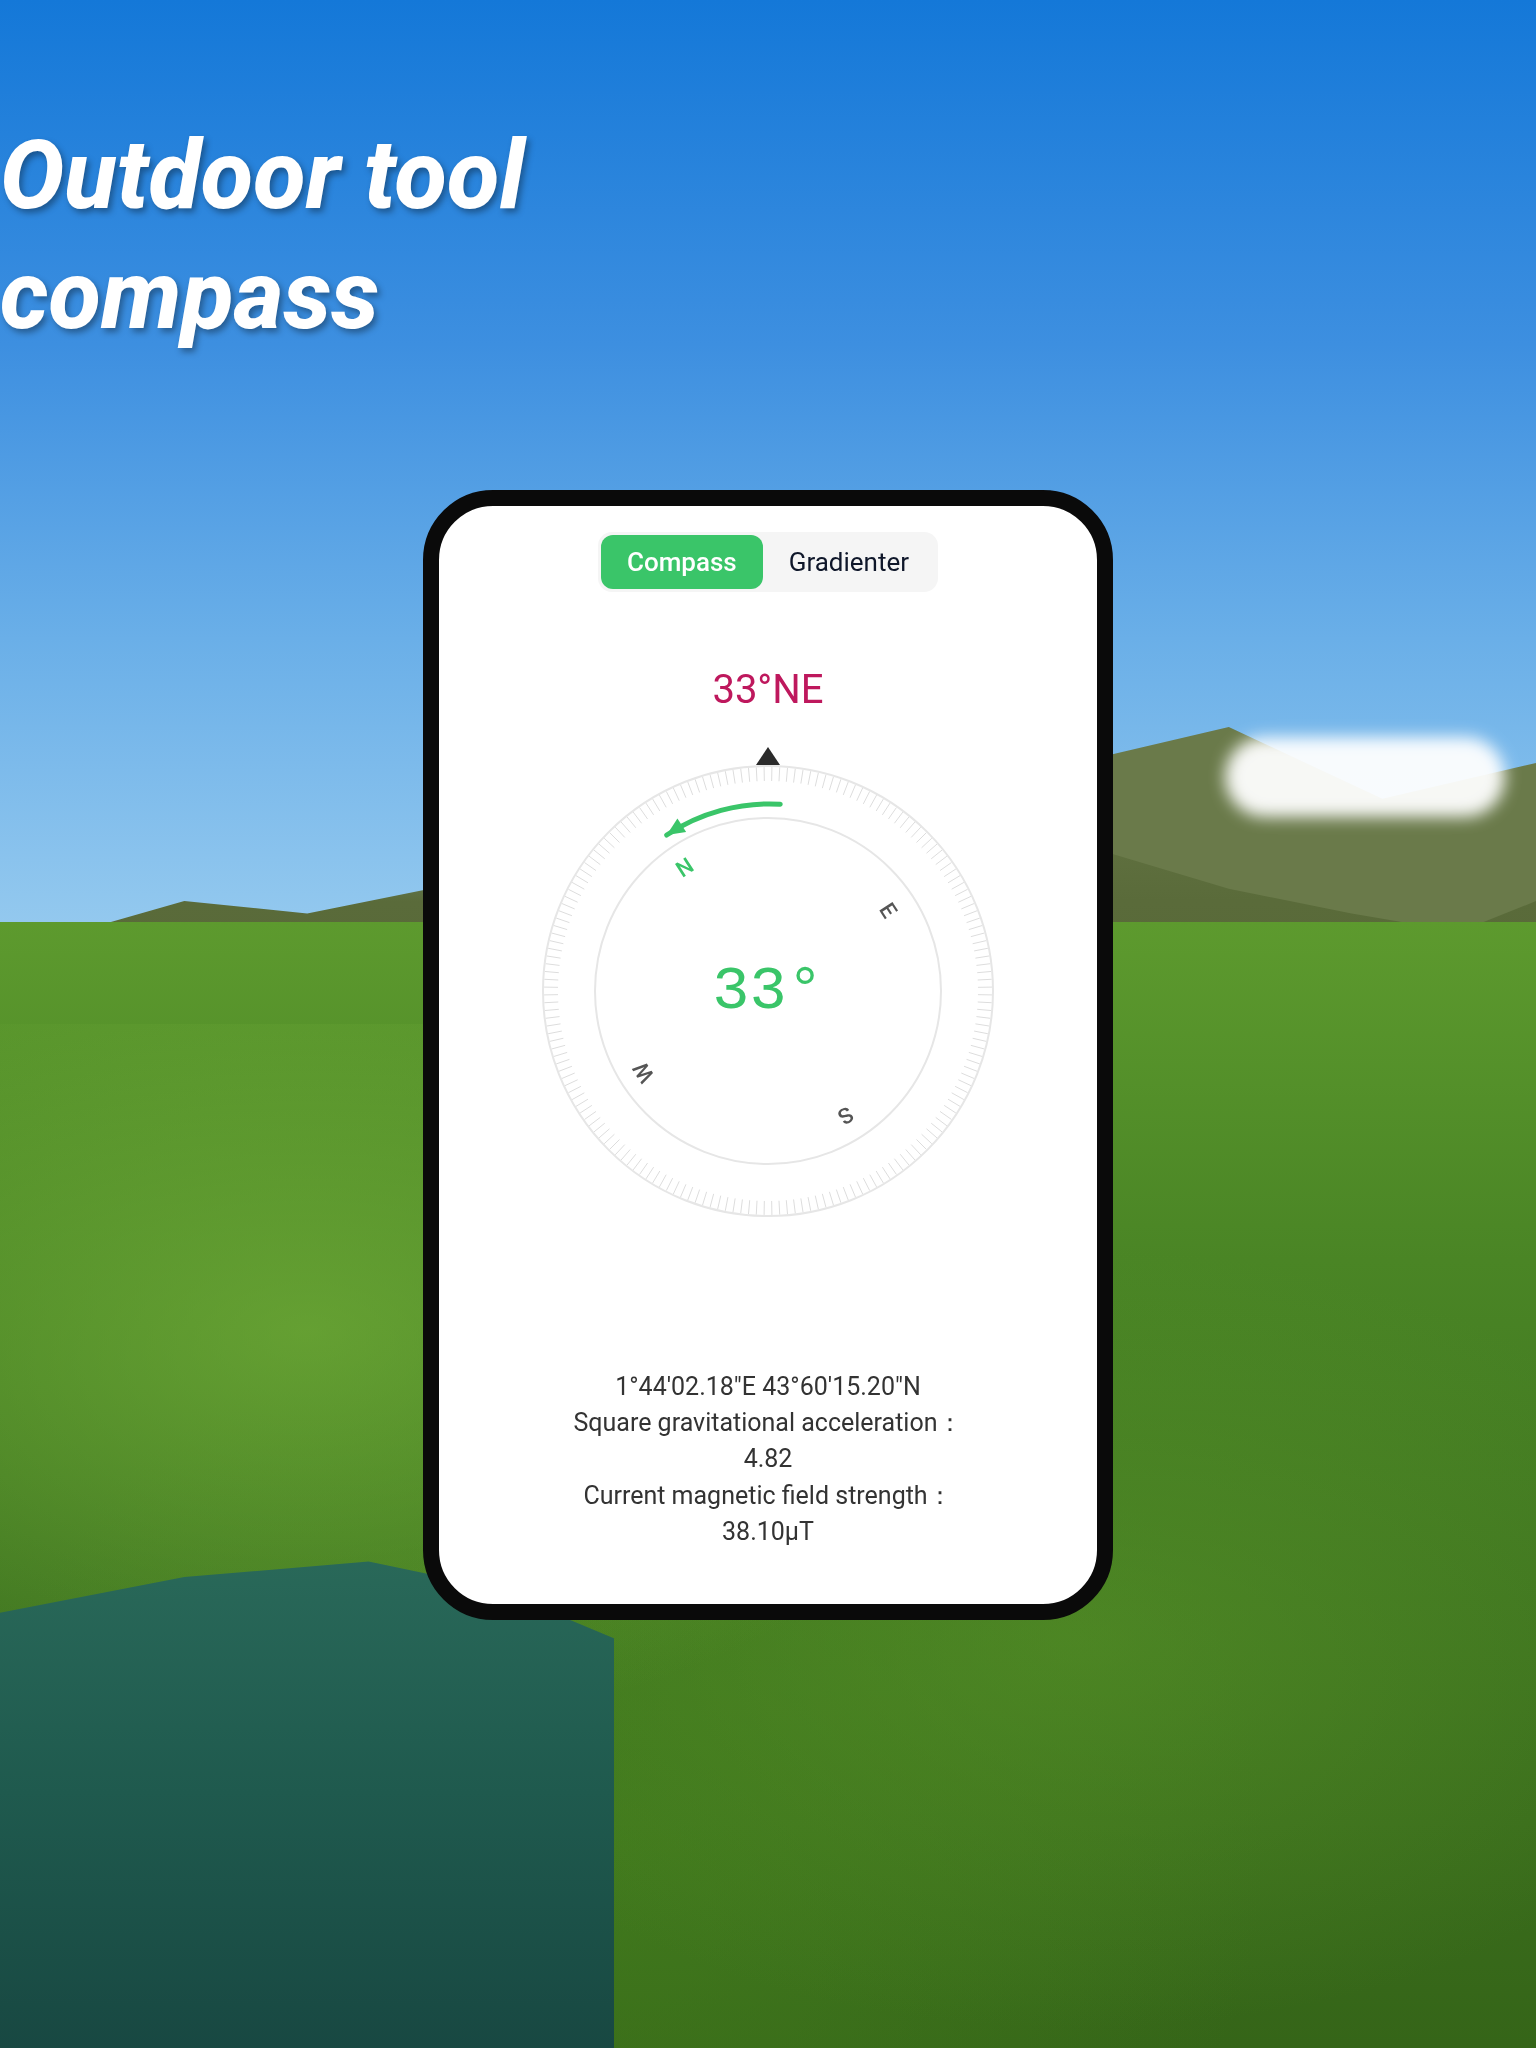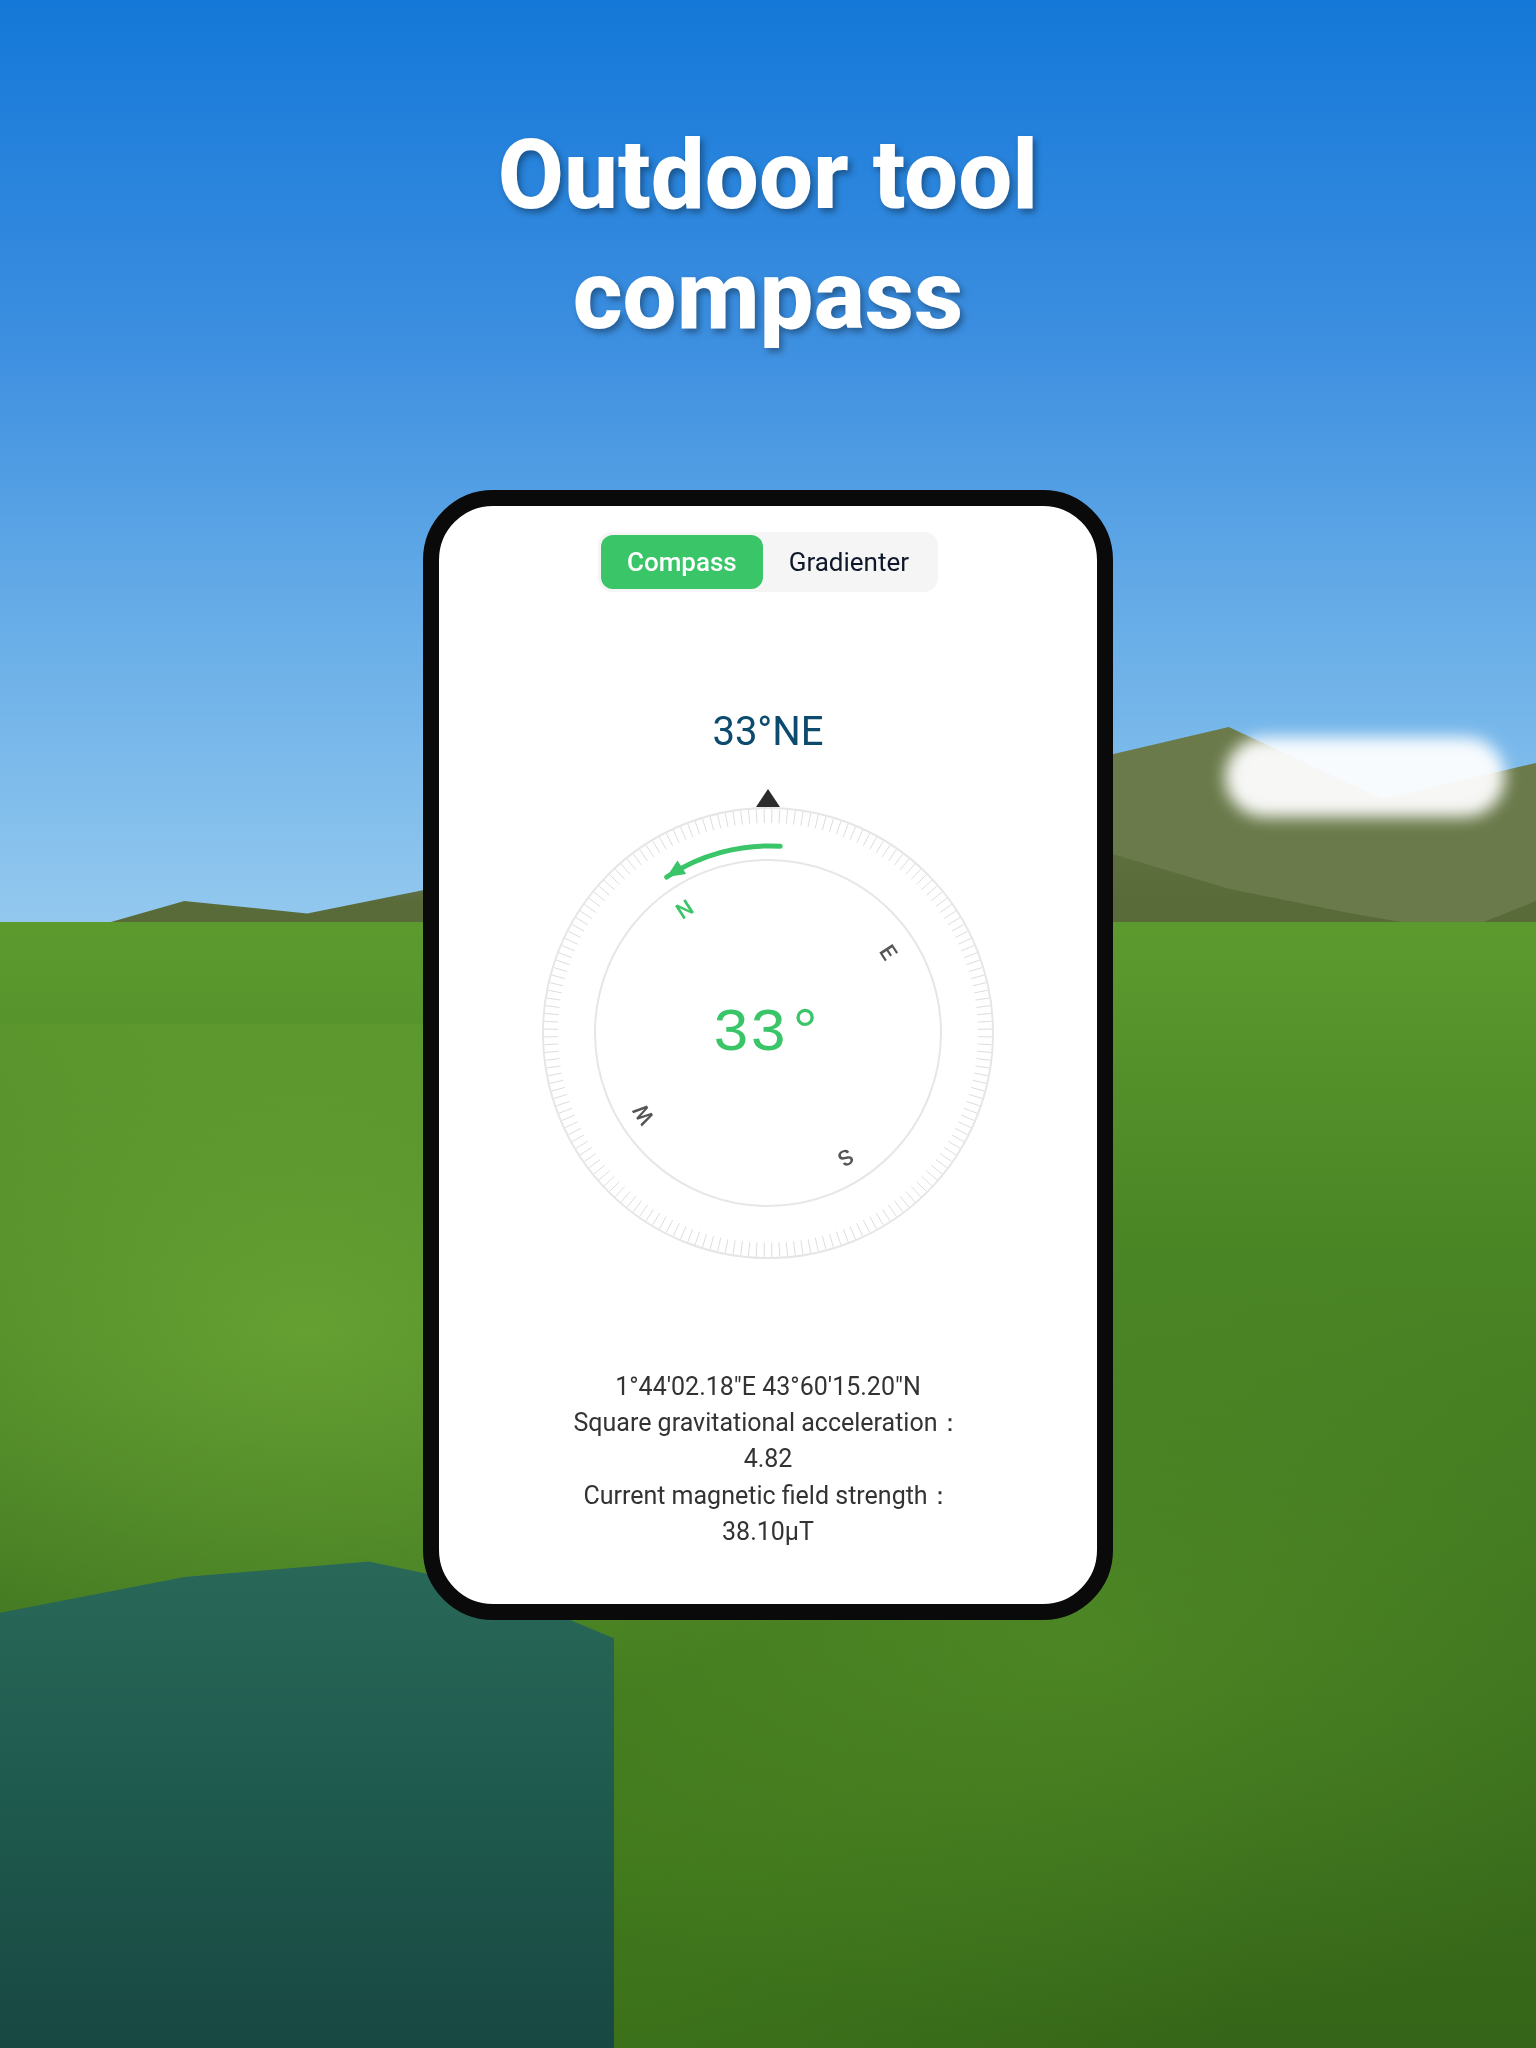--- a/index.html
+++ b/index.html
@@ -70,27 +70,28 @@
       width: 40%;
       height: 25%;
       background: linear-gradient(to bottom, #2a6a5a 0%, #1f5a4e 50%, #184842 100%);
       clip-path: polygon(0% 15%, 30% 8%, 60% 5%, 80% 10%, 100% 20%, 100% 100%, 0% 100%);
     }
 
     .title {
       position: absolute;
       top: 115px;
       left: 0; right: 0;
-      text-align: center;
+      text-align: left;
       color: #fff;
       font-size: 96px;
       font-weight: 800;
       line-height: 1.25;
       text-shadow: 3px 4px 6px rgba(0,0,0,0.35);
       white-space: pre-line;
+      font-style: italic;
     }
 
     .phone {
       position: absolute;
       top: 490px;
       left: 50%;
       transform: translateX(-50%);
       width: 690px;
       height: 1130px;
       background: #fff;
@@ -120,23 +121,23 @@
       color: #0f172a;
       cursor: pointer;
     }
     .seg-btn.active {
       background: #3ac569;
       color: #fff;
       font-weight: 500;
     }
 
     .heading-display {
-      margin-top: 116px;
+      margin-top: 74px;
       font-size: 40px;
-      color: #0c4a6e;
+      color: #be185d;
       font-weight: 400;
       text-align: center;
     }
 
     .compass-wrap {
       position: relative;
       margin-top: 48px;
       width: 460px;
       height: 460px;
     }

